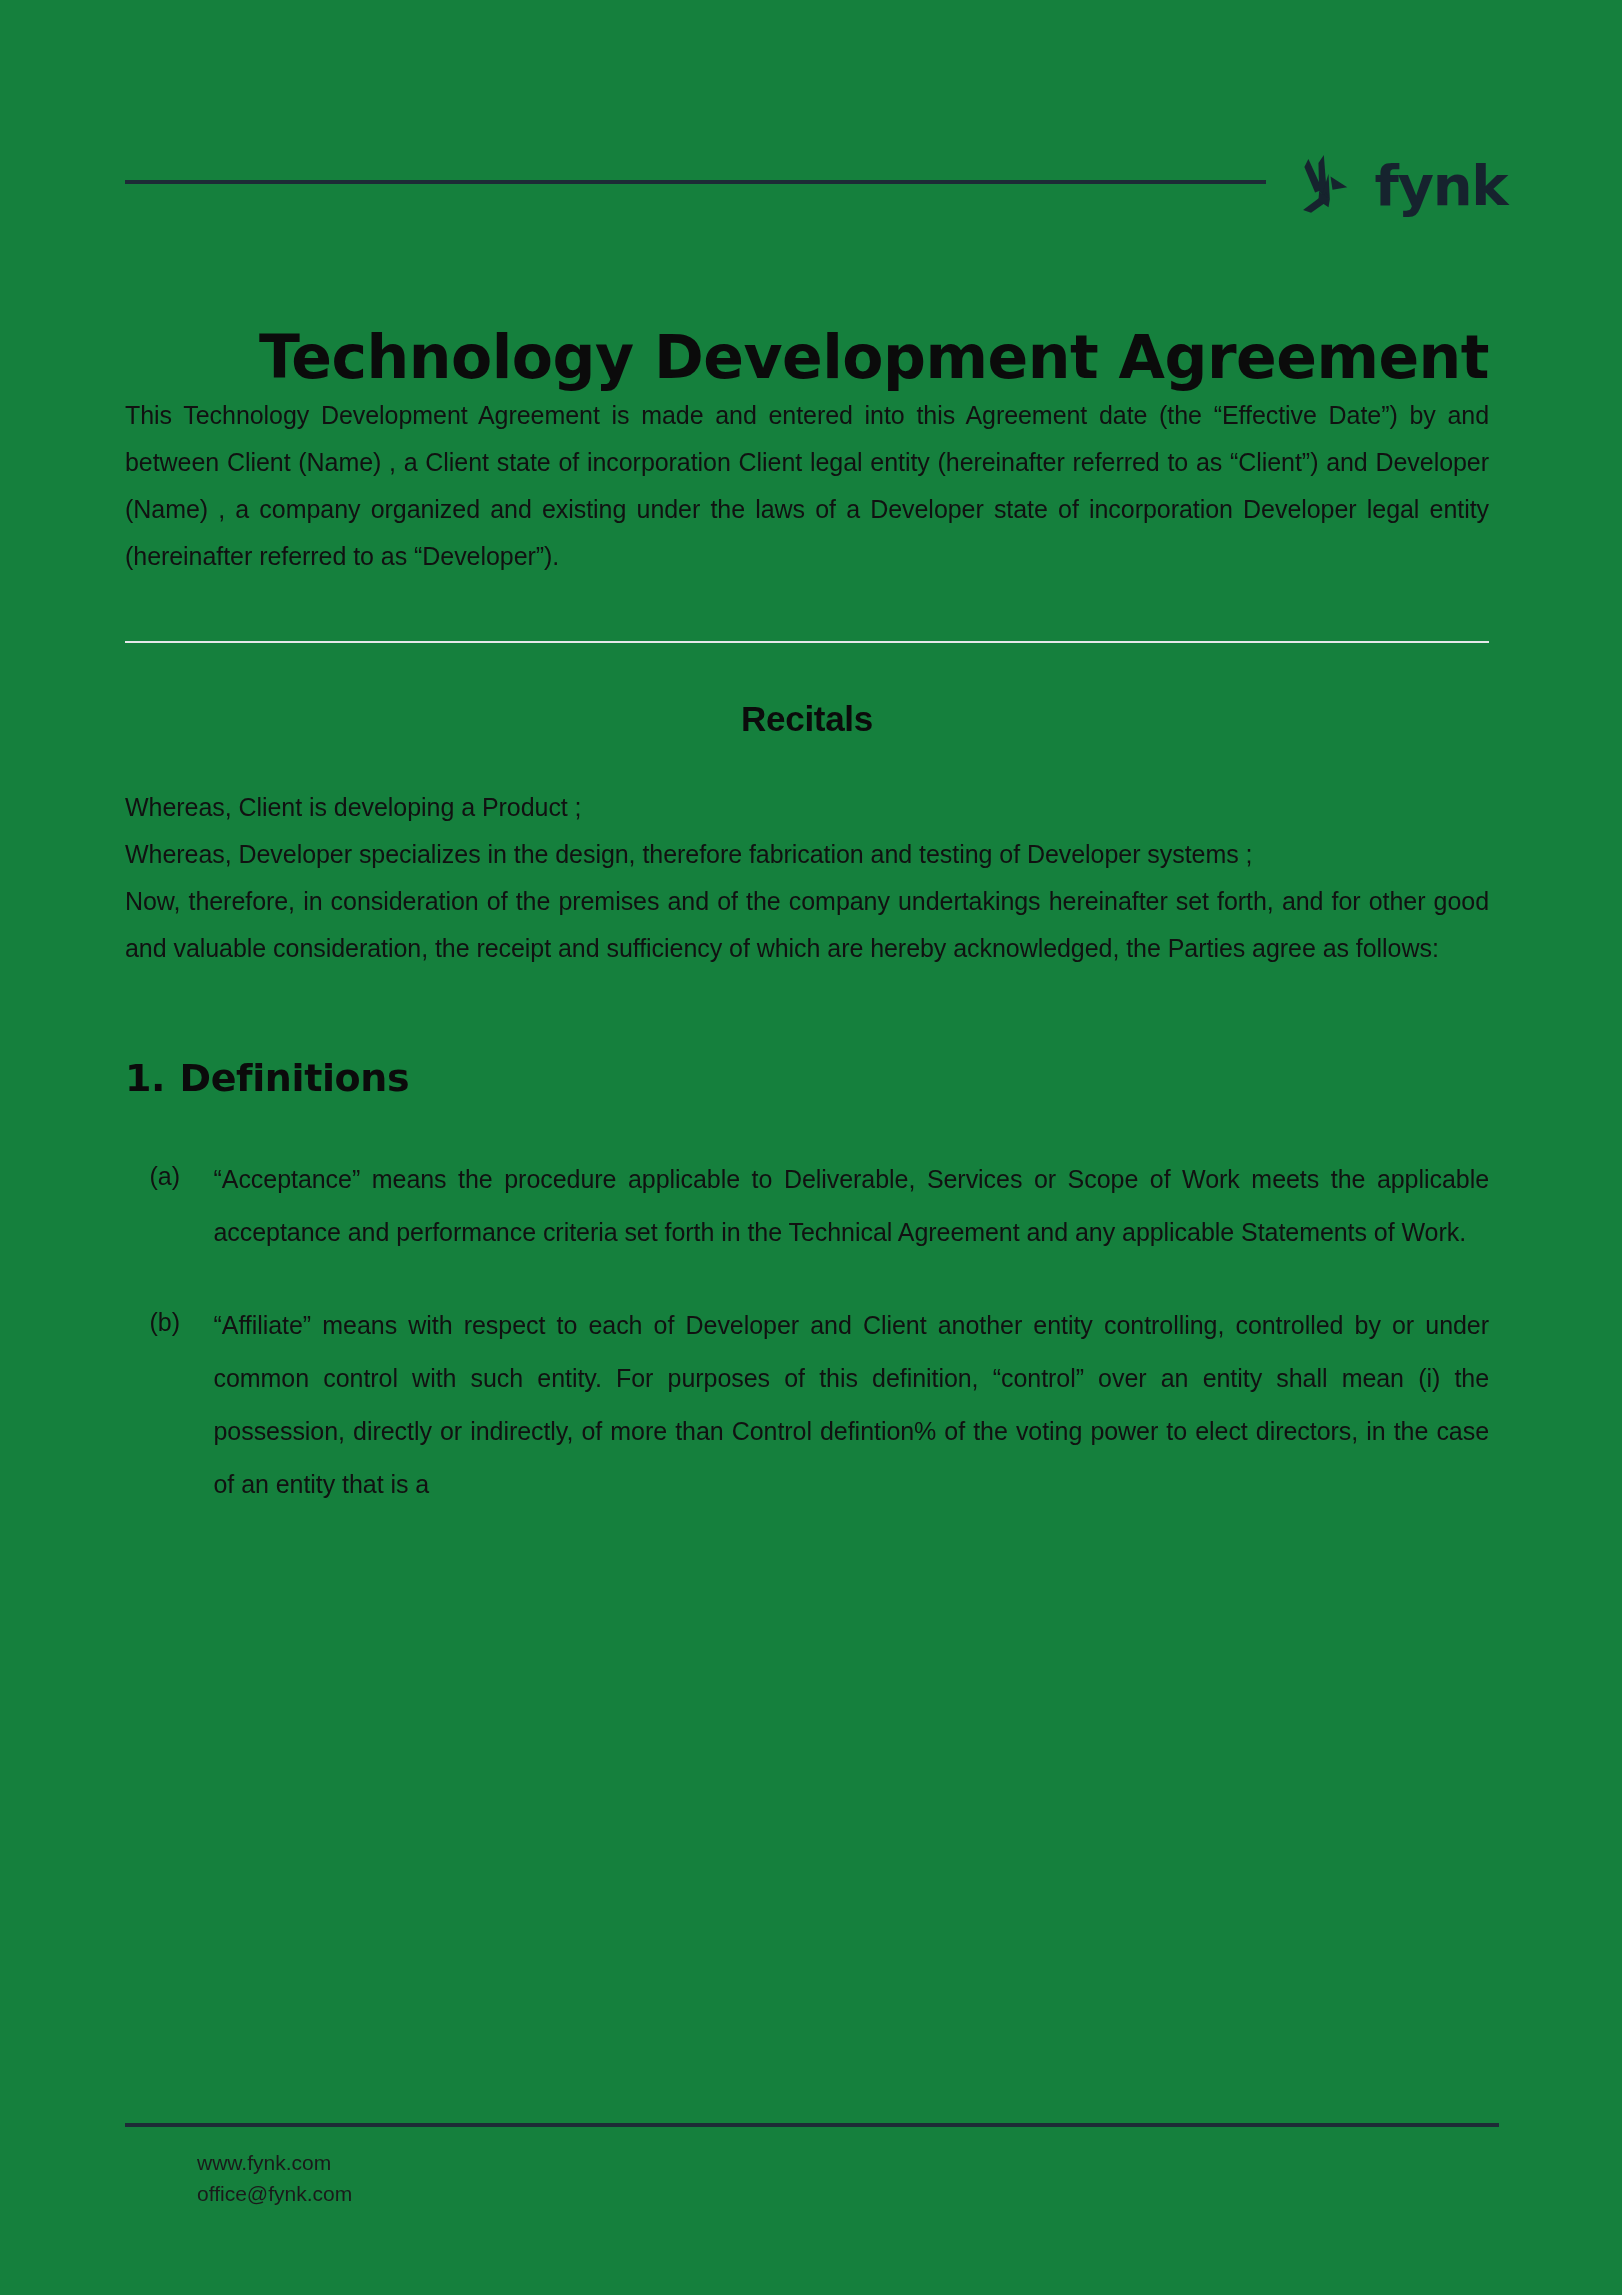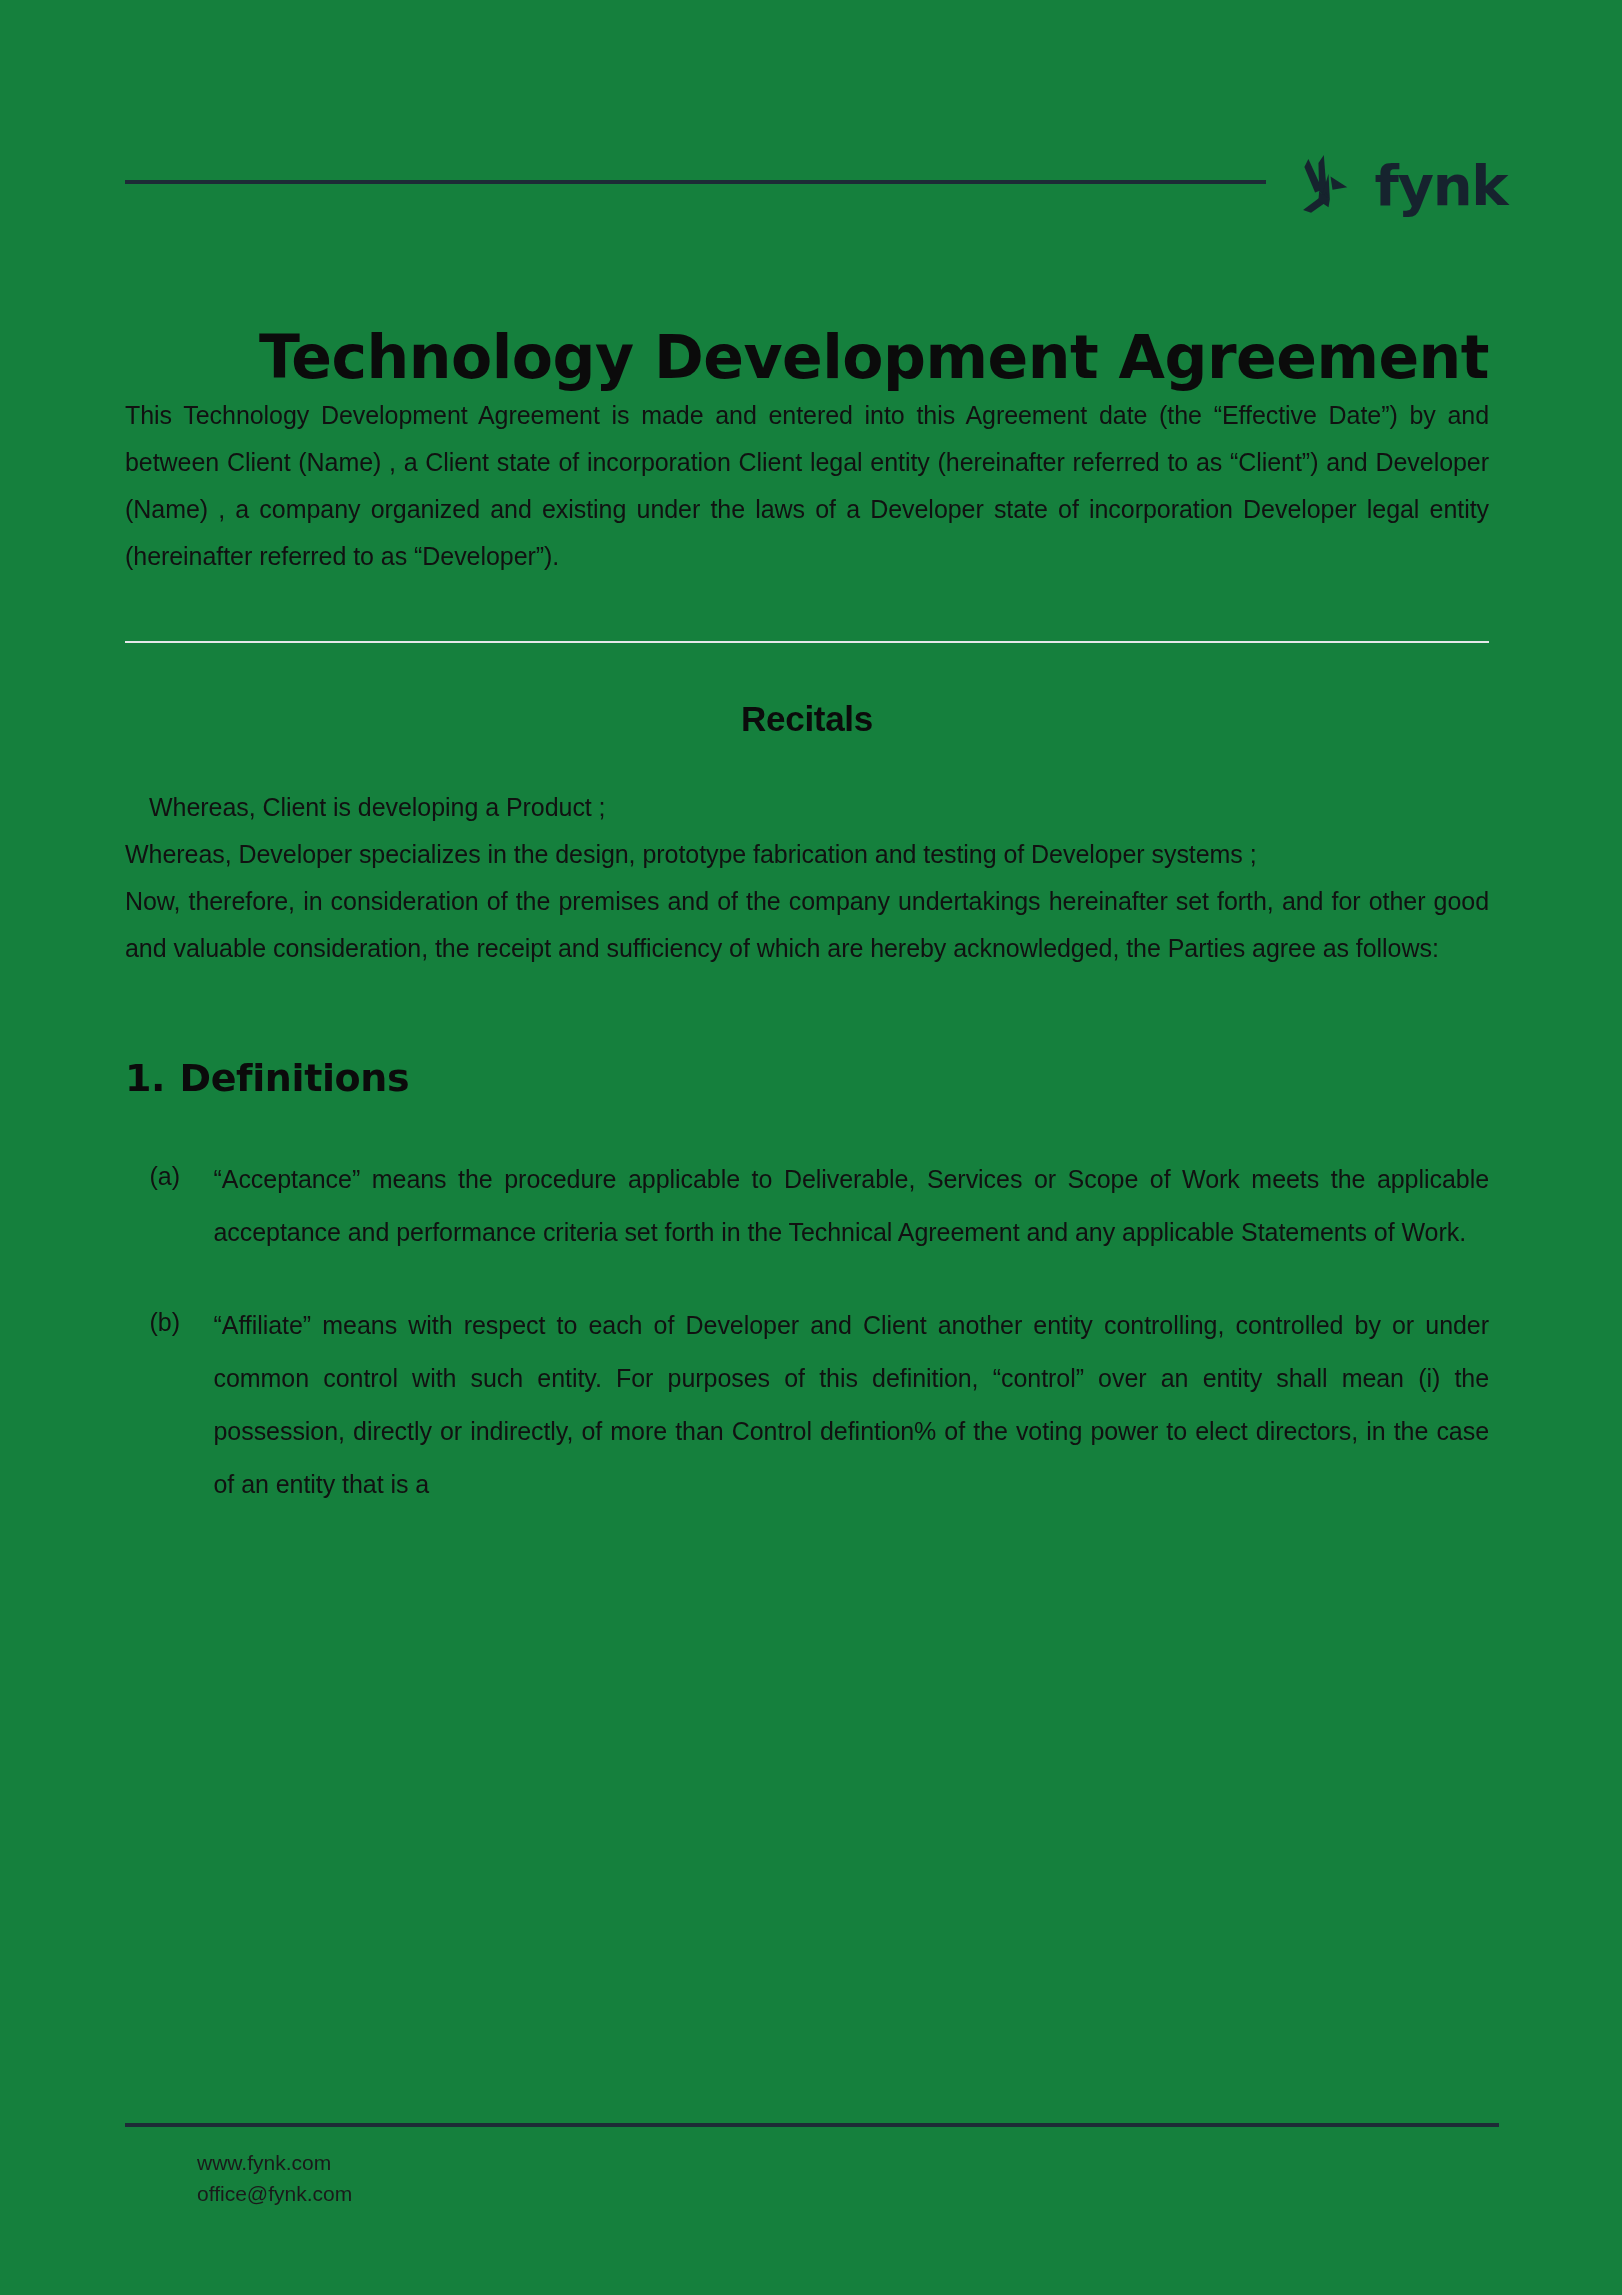--- a/index.html
+++ b/index.html
@@ -112,21 +112,20 @@
     margin: 0;
     padding-top: 56px;
     letter-spacing: -0.3px;
   }
 
   .recital {
     margin-top: 38px;
   }
   .recital.first {
     margin-top: 45px;
-    margin-left: 24px;
   }
 
   .numbered-heading {
     font-family: "DejaVu Sans", sans-serif;
     font-weight: bold;
     font-size: 38px;
     color: #0b0b0b;
     margin: 0;
     padding-top: 84px;
     letter-spacing: -0.4px;
@@ -224,21 +223,21 @@
 
     <h1 class="doc-title">Technology Development Agreement</h1>
 
     <p class="body-text intro">This Technology Development Agreement is made and entered into this Agreement date (the “Effective Date”) by and between Client (Name) , a Client state of incorporation Client legal entity (hereinafter referred to as “Client”) and Developer (Name) , a company organized and existing under the laws of a Developer state of incorporation Developer legal entity (hereinafter referred to as “Developer”).</p>
 
     <div class="section-divider"></div>
 
     <h2 class="recitals-heading">Recitals</h2>
 
     <p class="body-text recital first">Whereas, Client is developing a Product ;</p>
-    <p class="body-text recital">Whereas, Developer specializes in the design, prototype fabrication and testing of Developer systems ;</p>
+    <p class="body-text recital">Whereas, Developer specializes in the design, therefore fabrication and testing of Developer systems ;</p>
     <p class="body-text recital">Now, therefore, in consideration of the premises and of the company undertakings hereinafter set forth, and for other good and valuable consideration, the receipt and sufficiency of which are hereby acknowledged, the Parties agree as follows:</p>
 
     <h2 class="numbered-heading">
       <span class="num">1.</span>
       <span>Definitions</span>
     </h2>
 
     <ul class="def-list">
       <li class="def-item">
         <span class="def-marker">(a)</span>

